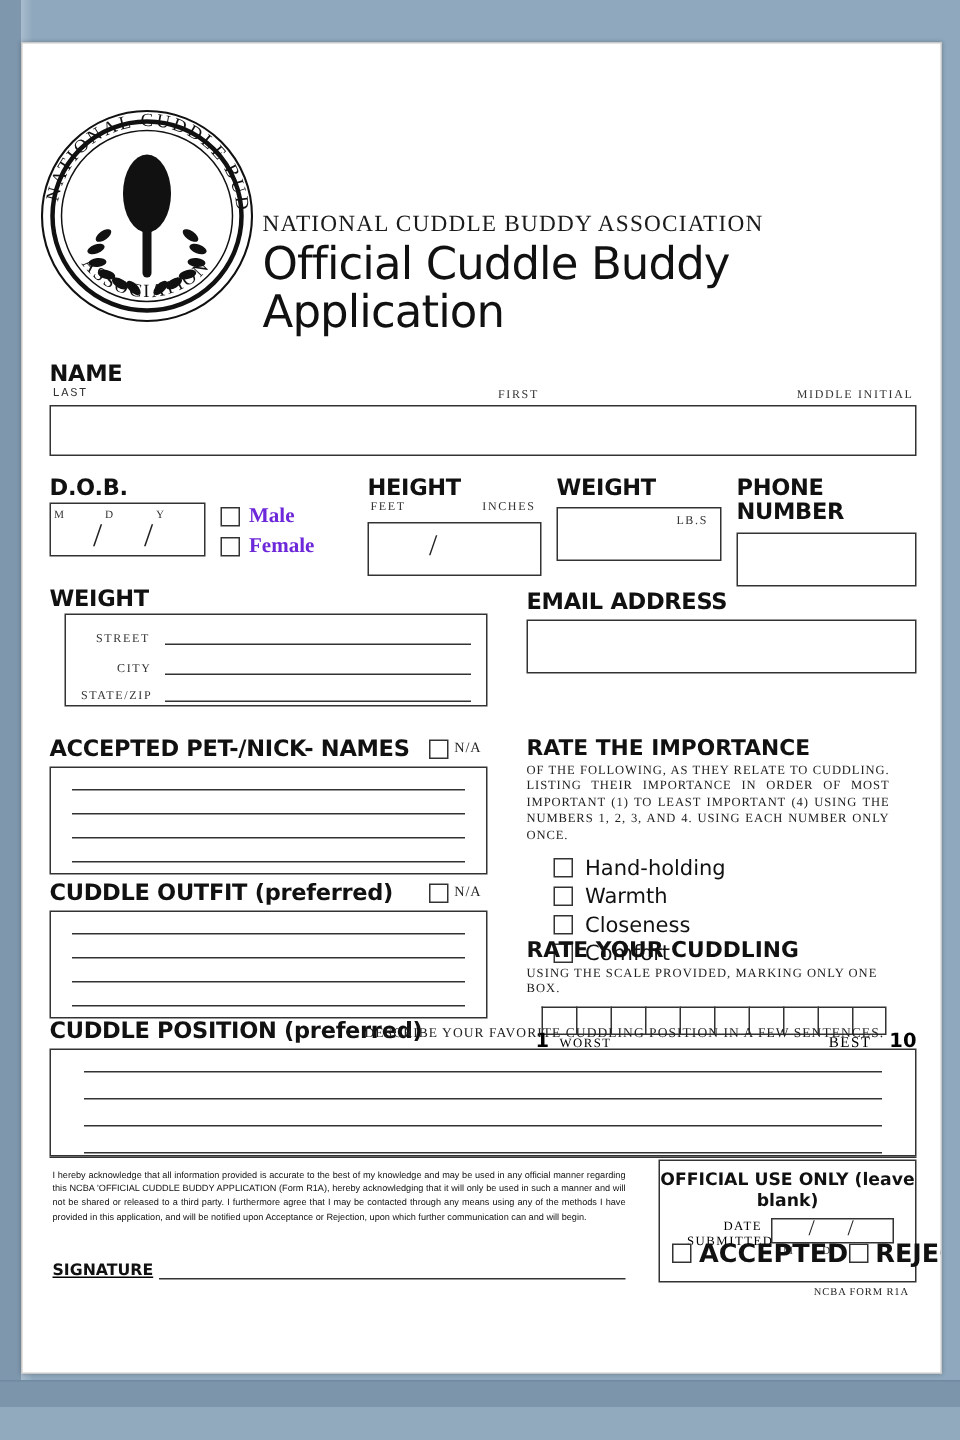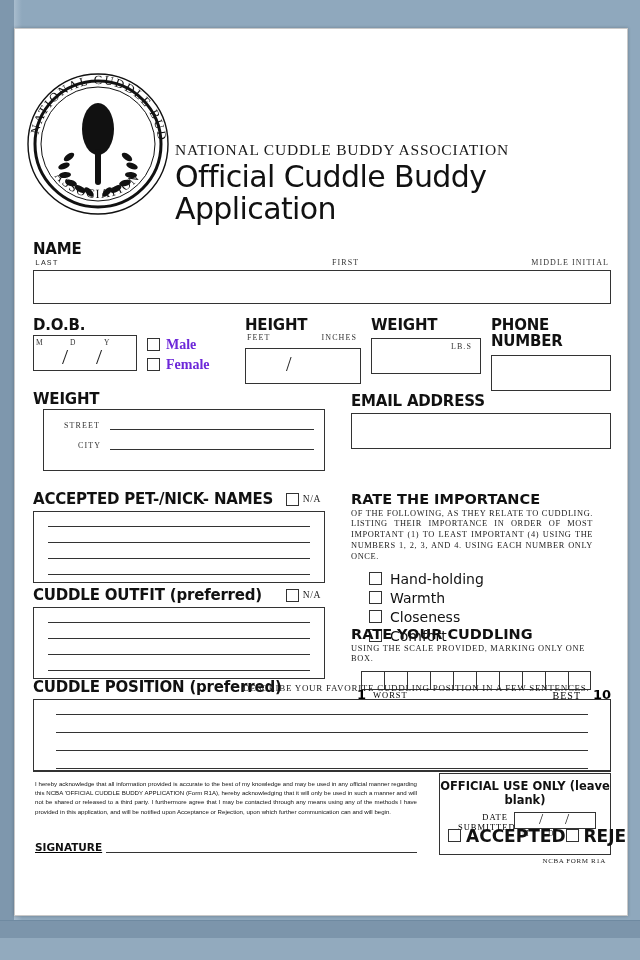--- a/index.html
+++ b/index.html
@@ -383,20 +383,24 @@
       <div class="fld-label addr-label">WEIGHT</div>
       <div class="box addr-box">
         <div class="addr-line" style="top:10px;text-align:center;">
           <span class="sm-cap cap">STREET</span>
           <span class="ln"></span>
         </div>
         <div class="addr-line city" style="top:30px;left:34px;width:236px;">
           <span class="sm-cap cap" style="left:0;">CITY</span>
           <span class="ln" style="left:32px;"></span>
         </div>
+        <div class="addr-line" style="top:48px;left:10px;width:260px;">
+          <span class="sm-cap cap" style="left:0;">STATE/ZIP</span>
+          <span class="ln" style="left:56px;"></span>
+        </div>
       </div>
 
       <div class="fld-label email-label">EMAIL ADDRESS</div>
       <div class="box email-box"></div>
 
       <div class="rate-imp">
         <div class="hdr">RATE THE IMPORTANCE</div>
         <div class="desc">OF THE FOLLOWING, AS THEY RELATE TO CUDDLING. LISTING THEIR IMPORTANCE IN ORDER OF MOST IMPORTANT (1) TO LEAST IMPORTANT (4) USING THE NUMBERS 1, 2, 3, AND 4. USING EACH NUMBER ONLY ONCE.</div>
         <div class="imp-list">
           <div class="imp-item">

